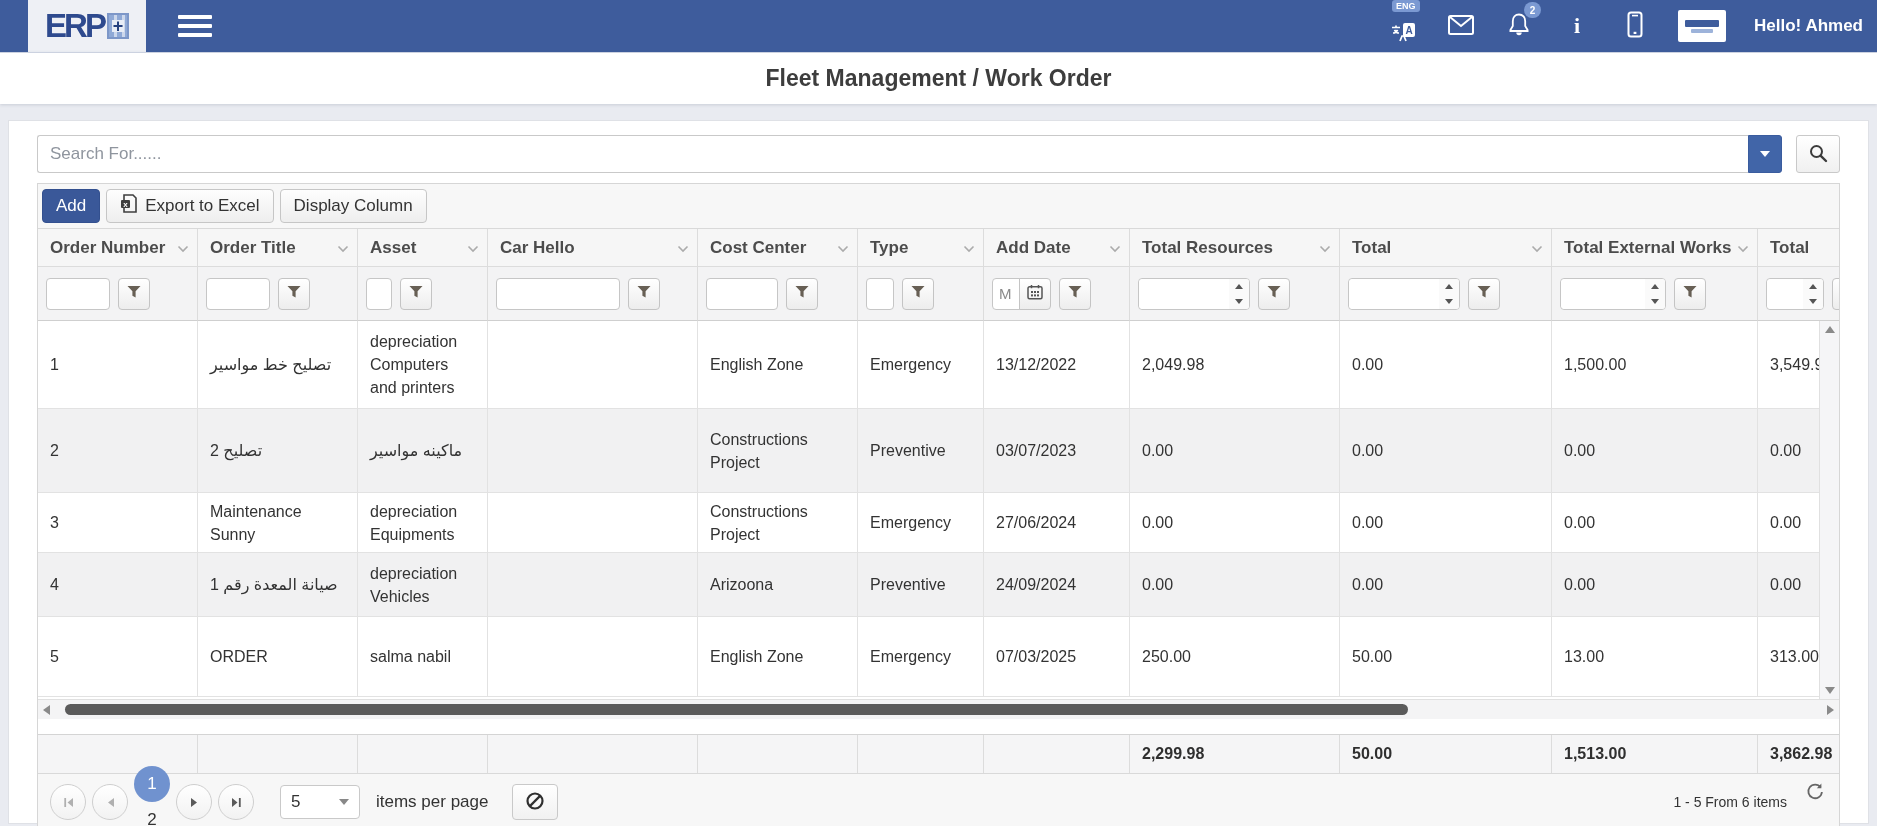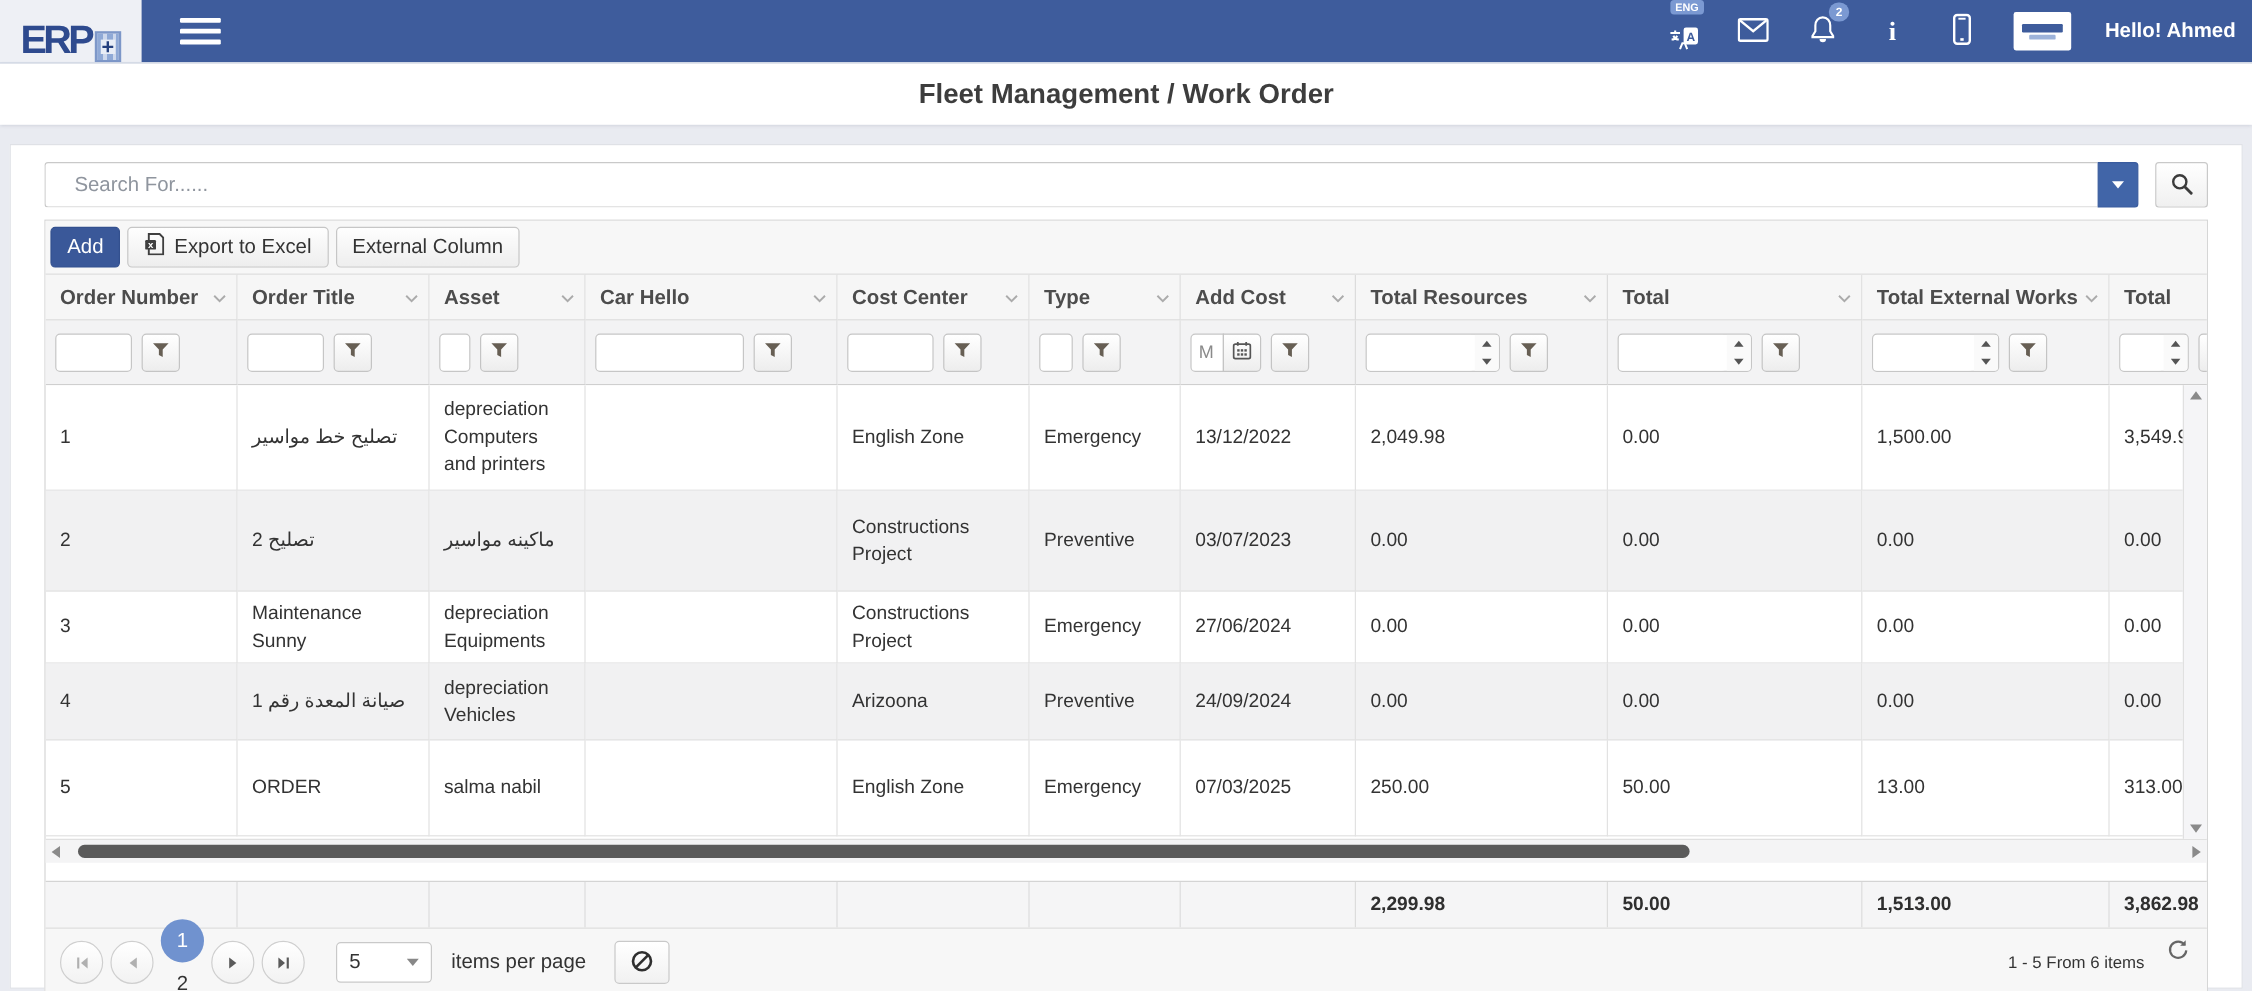--- a/index.html
+++ b/index.html
@@ -4,21 +4,21 @@
 <style>
   * { box-sizing: border-box; margin: 0; padding: 0; }
   html, body { width: 1877px; height: 826px; overflow: hidden; }
   body {
     font-family: "Liberation Sans", "DejaVu Sans", sans-serif;
     background: #e9ebf1;
     color: #333;
   }
   
   .navbar { height: 52px; background: #3e5c9c; display: flex; align-items: center; }
-  .logo { width: 118px; height: 52px; background: #eef0f5; display: flex; align-items: flex-end; justify-content: center; gap: 3px; cursor: pointer; }
+  .logo { width: 118px; height: 52px; background: #eef0f5; display: flex; align-items: center; justify-content: center; gap: 3px; cursor: pointer; margin-left: 28px; }
   .logo-text { font-size: 33px; font-weight: 900; color: #2e4a8e; letter-spacing: -3px; }
   .logo-mark { width: 22px; height: 26px; position: relative;
     background: repeating-linear-gradient(90deg, #8fa9d6 0 5px, #cdd8ec 5px 8px);
     border: 2px solid #7d97c8; display: flex; align-items: center; justify-content: center; }
   .logo-mark::before { content: "+"; color: #24407e; font-weight: 900; font-size: 18px; background: #e8edf6; line-height: 12px; padding: 0 1px; }
   .hamburger { margin-left: 32px; background: none; border: none; cursor: pointer; display: flex; flex-direction: column; gap: 5px; }
   .hamburger i { display: block; width: 34px; height: 4px; background: #fff; border-radius: 1px; }
   .nav-right { margin-left: auto; display: flex; align-items: center; gap: 28px; padding-right: 14px; height: 52px; }
   .nav-icon { position: relative; display: flex; align-items: center; justify-content: center; width: 30px; height: 52px; cursor: pointer; background: none; border: none; }
   .nav-badge { position: absolute; top: 2px; right: -7px; min-width: 17px; height: 16px; background: #7b99d2; color: #fff;
@@ -33,21 +33,21 @@
   
   .titlebar { height: 52px; background: #fff; display: flex; align-items: center; justify-content: center;
     border-top: 1px solid #ccd2e0; box-shadow: 0 1px 3px rgba(60,70,100,.18); position: relative; z-index: 2; }
   .titlebar h1 { font-size: 23px; font-weight: 700; color: #3d3d3d; }
   
   .panel { margin: 16px 8px 0; background: #fff; border: 1px solid #dfe1e6; padding: 14px 28px 6px; height: 704px; }
   
   .searchrow { display: flex; align-items: center; gap: 14px; margin-bottom: 10px; }
   .searchbox { flex: 1; display: flex; }
   .searchbox input { flex: 1; height: 38px; border: 1px solid #c9c9c9; border-right: none; border-radius: 3px 0 0 3px;
-    padding: 0 24px; font-size: 17px; color: #555; outline: none; font-family: inherit; }
+    padding: 0 12px; font-size: 17px; color: #555; outline: none; font-family: inherit; }
   .searchbox input::placeholder { color: #8f959e; }
   .dd { width: 34px; height: 38px; background: #4165a8; border: 1px solid #3a5c9e; border-radius: 0 3px 3px 0; cursor: pointer;
     display: flex; align-items: center; justify-content: center; }
   .caret { width: 0; height: 0; border-left: 5px solid transparent; border-right: 5px solid transparent; border-top: 6px solid #fff; }
   .sbtn { width: 44px; height: 38px; border: 1px solid #c9c9c9; border-radius: 3px; background: linear-gradient(#fff, #f0f0f0);
     display: flex; align-items: center; justify-content: center; cursor: pointer; }
   
   .grid { border: 1px solid #d6d6d6; background: #fff; }
   .toolbar { background: #f7f7f7; border-bottom: 1px solid #d9d9d9; padding: 5px 4px; display: flex; gap: 6px; height: 45px; }
   .btn { height: 34px; padding: 0 13px; border: 1px solid #c6c6c6; border-radius: 4px; background: linear-gradient(#fefefe, #eee);
@@ -199,21 +199,21 @@
         <span>
           <svg width="17" height="19" viewBox="0 0 17 19">
             <path d="M4 1h9l3 3v14H4z" fill="none" stroke="#3f3f3f" stroke-width="1.6"></path>
             <rect x="1" y="6" width="9" height="8" rx="1" fill="#3f3f3f"></rect>
             <text x="5.5" y="12.8" font-size="8" fill="#fff" text-anchor="middle" font-weight="bold">x</text>
           </svg>
         </span>
         <span>Export to Excel</span>
       </button>
       <button class="btn">
-          <span>External Column</span>
+          <span>Display Column</span>
         </button>
     </div>
 
     <div class="hdrwrap">
         <table class="gt" id="hdrT">
           <colgroup>
             <col style="width:160px">
             <col style="width:160px">
             <col style="width:130px">
             <col style="width:210px">
@@ -238,21 +238,21 @@
                   </svg></span></th>
               <th><span>Car Hello</span><span class="hmenu"><svg width="12" height="8" viewBox="0 0 12 8">
                     <path d="M1.5 1.5L6 6l4.5-4.5" fill="none" stroke="#ababab" stroke-width="1.6"></path>
                   </svg></span></th>
               <th><span>Cost Center</span><span class="hmenu"><svg width="12" height="8" viewBox="0 0 12 8">
                     <path d="M1.5 1.5L6 6l4.5-4.5" fill="none" stroke="#ababab" stroke-width="1.6"></path>
                   </svg></span></th>
               <th><span>Type</span><span class="hmenu"><svg width="12" height="8" viewBox="0 0 12 8">
                     <path d="M1.5 1.5L6 6l4.5-4.5" fill="none" stroke="#ababab" stroke-width="1.6"></path>
                   </svg></span></th>
-              <th><span>Add Cost</span><span class="hmenu"><svg width="12" height="8" viewBox="0 0 12 8">
+              <th><span>Add Date</span><span class="hmenu"><svg width="12" height="8" viewBox="0 0 12 8">
                     <path d="M1.5 1.5L6 6l4.5-4.5" fill="none" stroke="#ababab" stroke-width="1.6"></path>
                   </svg></span></th>
               <th><span>Total Resources</span><span class="hmenu"><svg width="12" height="8" viewBox="0 0 12 8">
                     <path d="M1.5 1.5L6 6l4.5-4.5" fill="none" stroke="#ababab" stroke-width="1.6"></path>
                   </svg></span></th>
               <th><span>Total</span><span class="hmenu"><svg width="12" height="8" viewBox="0 0 12 8">
                     <path d="M1.5 1.5L6 6l4.5-4.5" fill="none" stroke="#ababab" stroke-width="1.6"></path>
                   </svg></span></th>
               <th><span>Total External Works</span><span class="hmenu"><svg width="12" height="8" viewBox="0 0 12 8">
                     <path d="M1.5 1.5L6 6l4.5-4.5" fill="none" stroke="#ababab" stroke-width="1.6"></path>

